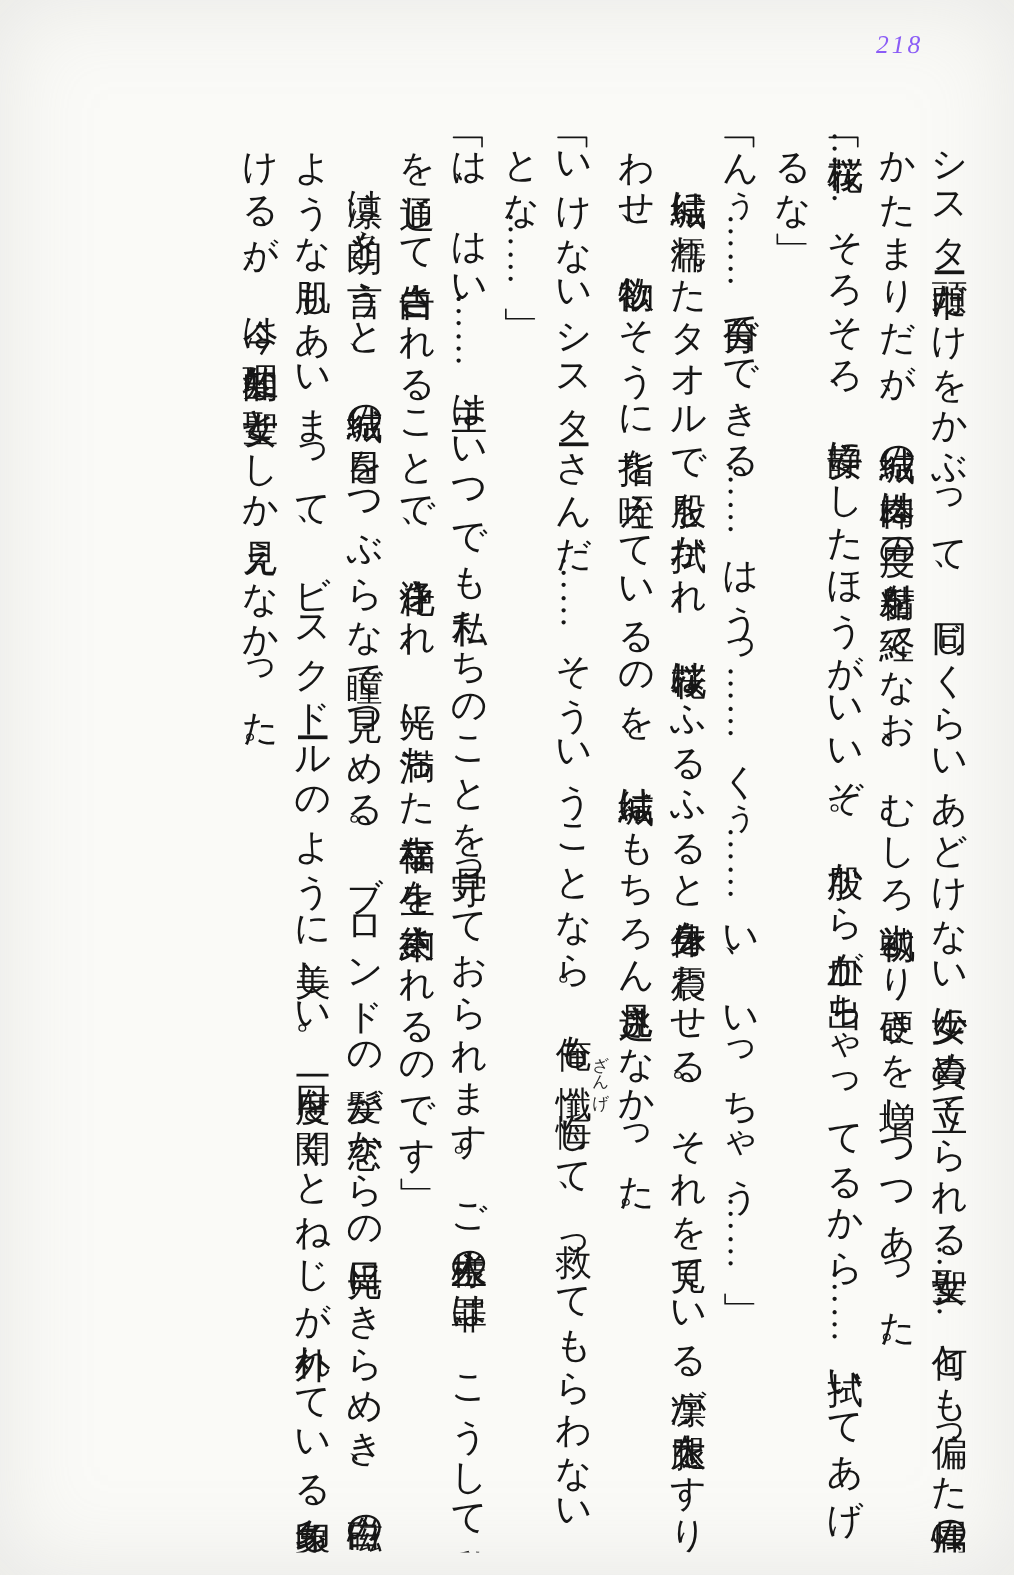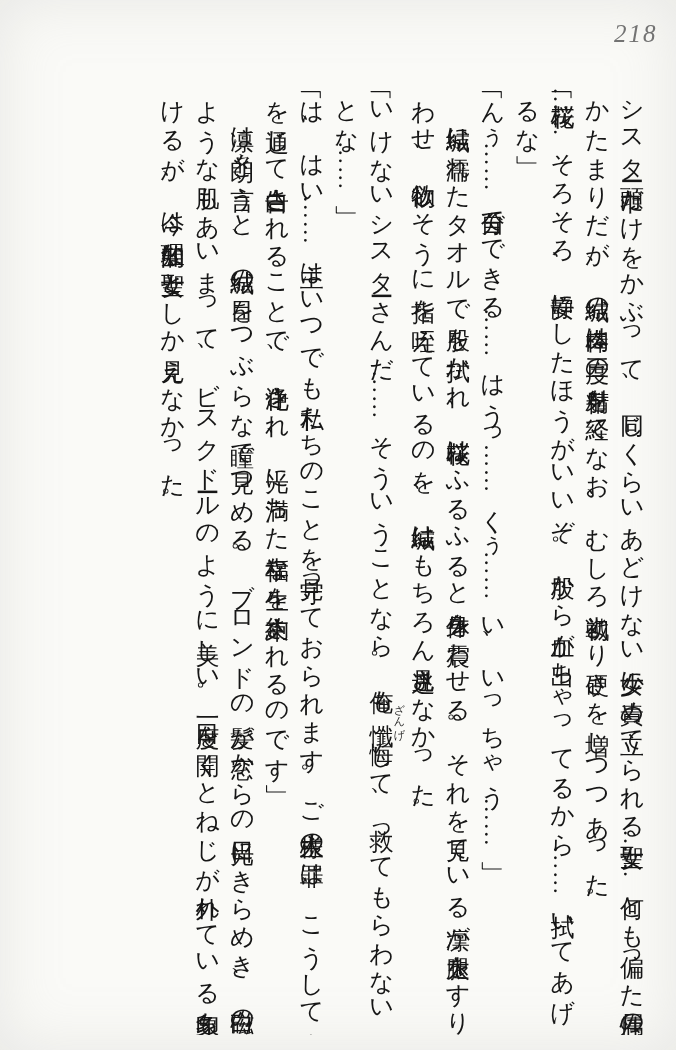--- a/index.html
+++ b/index.html
@@ -19,24 +19,23 @@
     height: 1050px;
     background: #fafaf7;
     box-shadow: inset 0 0 60px rgba(180,180,175,0.25);
   }
   .page-number {
     position: absolute;
     top: 20px;
     left: 584px;
     font-family: "Liberation Serif", "DejaVu Serif", serif;
     font-style: italic;
-    font-size: 25px;
+    font-size: 17px;
     letter-spacing: 2px;
-    color: #737373;
-    margin-left: 30px;
+    color: #8b5cf6;
   }
   .text-area {
     position: absolute;
     top: 84px;
     right: 27px;
     height: 951px;
     width: 600px;
     writing-mode: vertical-rl;
     -webkit-writing-mode: vertical-rl;
     text-orientation: mixed;

